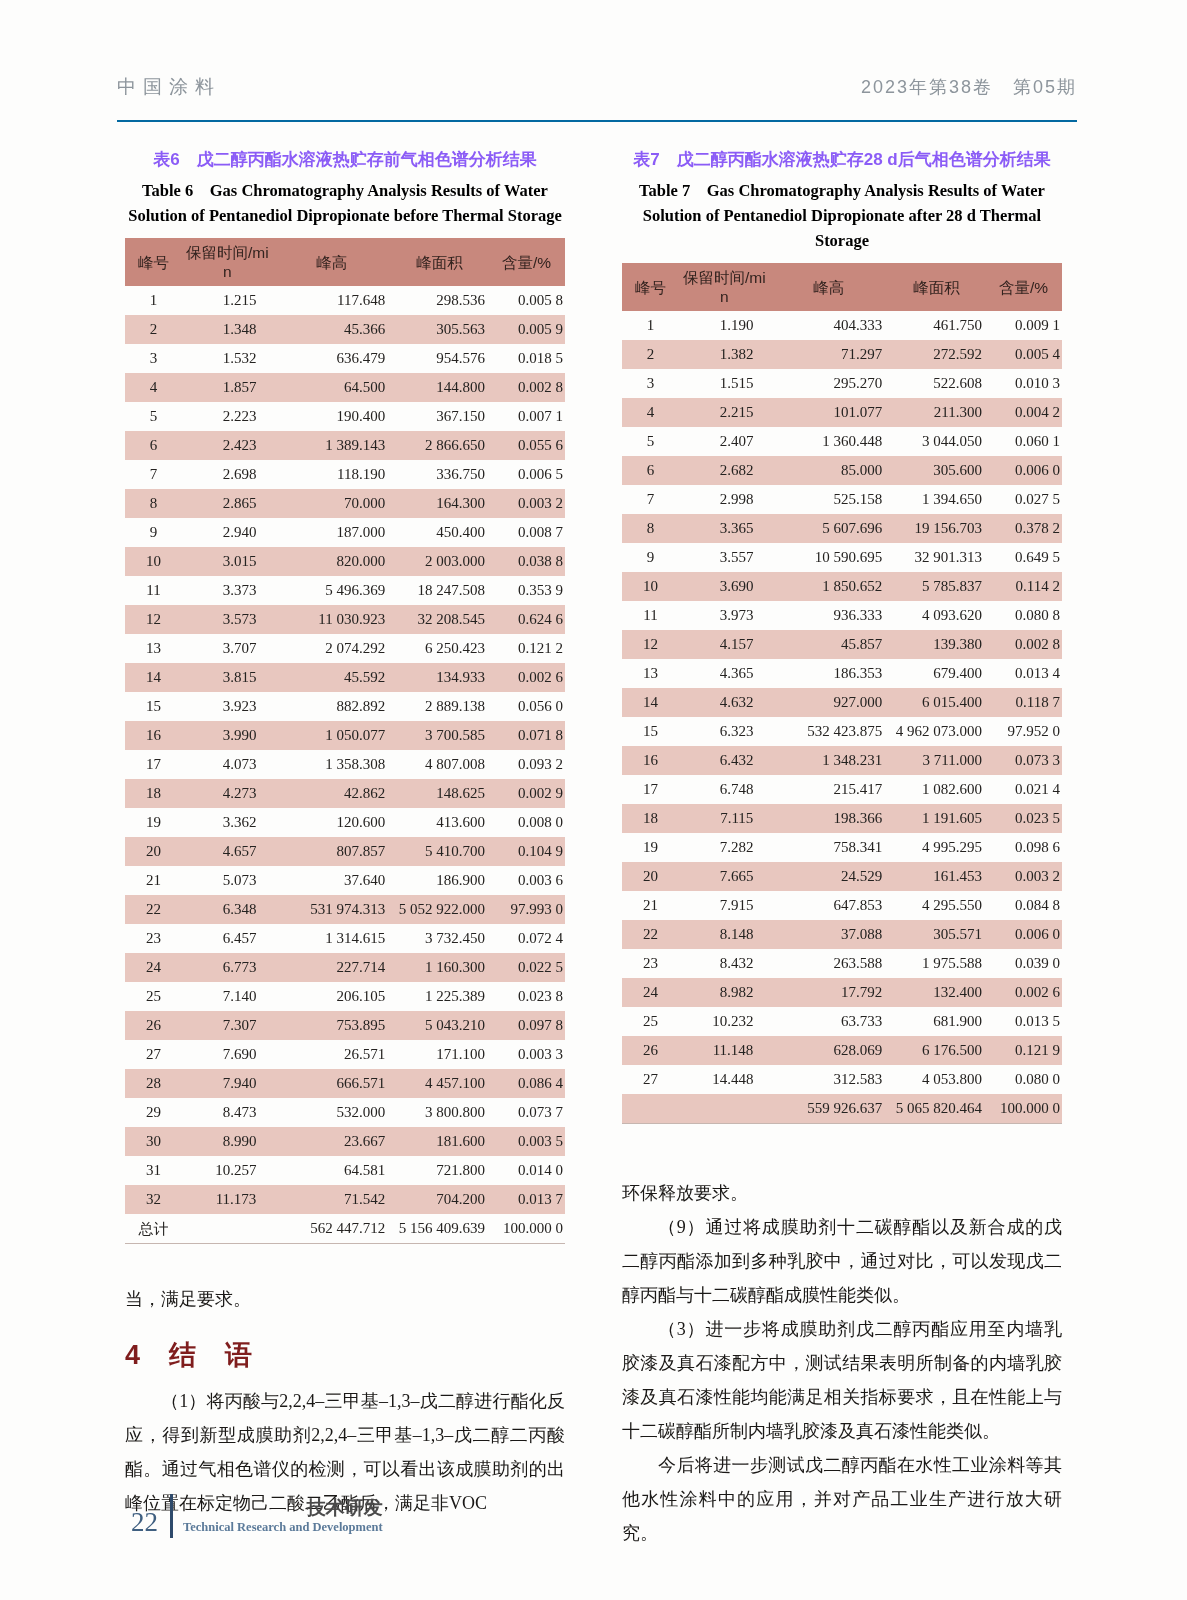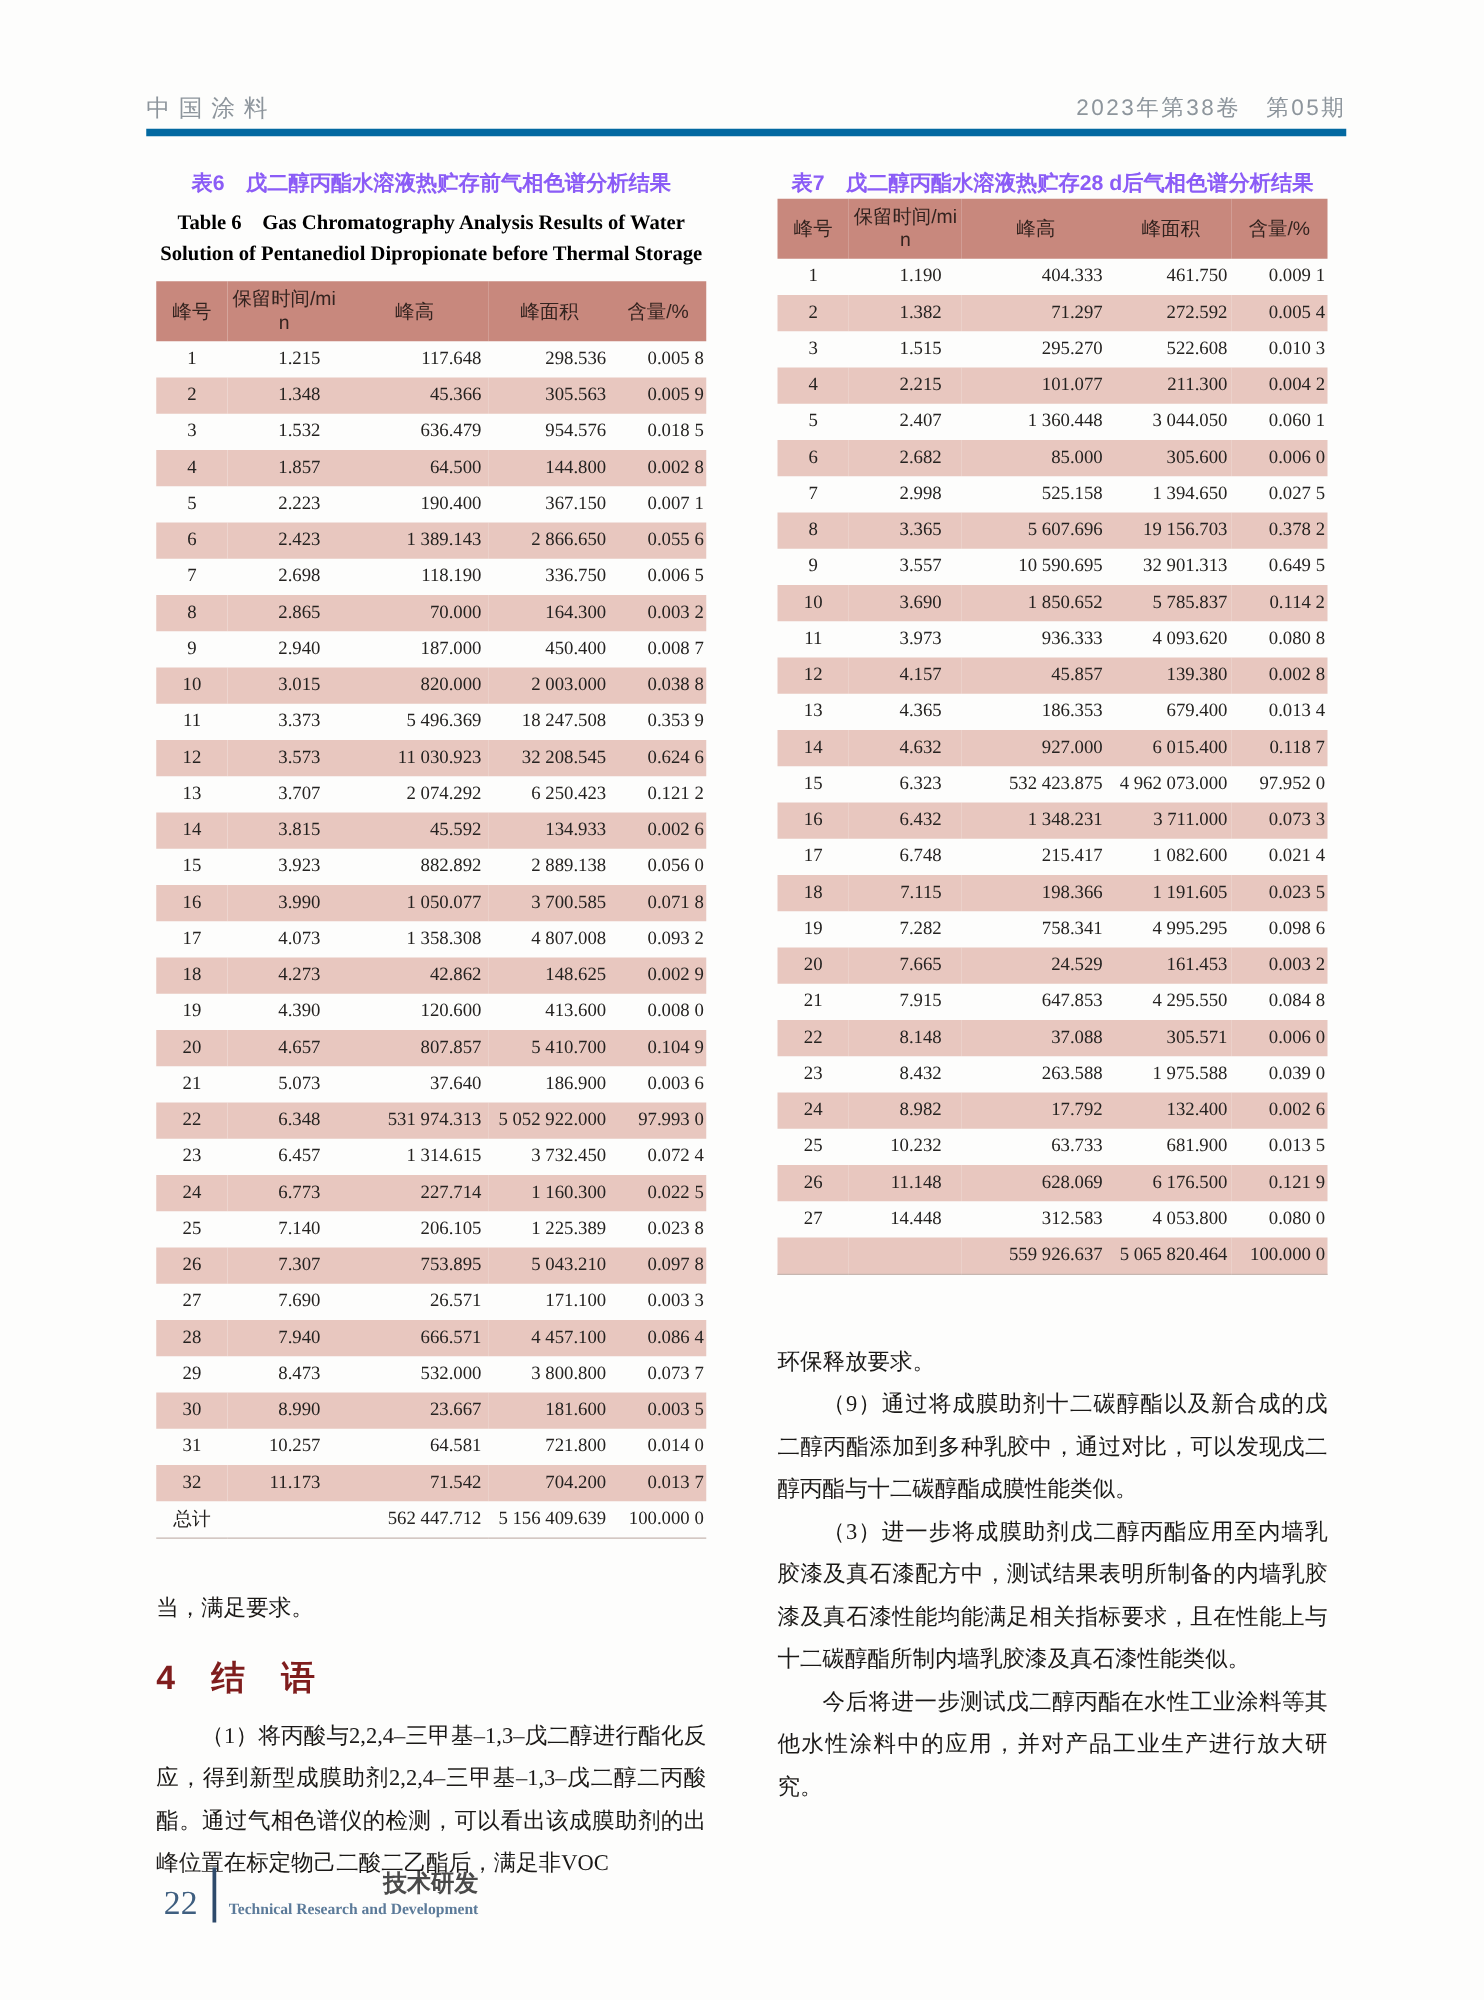--- a/index.html
+++ b/index.html
@@ -2,21 +2,21 @@
 <html><head>
 <meta charset="utf-8">
 <style>
   html,body{margin:0;padding:0;}
   body{width:1187px;height:1600px;background:#fdfdfc;position:relative;
        font-family:"Liberation Serif",serif;color:#1e1c1b;}
   .page{position:absolute;inset:0;padding:0 125px;box-sizing:border-box;}
 
   
   .pagehead{margin:74px -15px 0 -8px;display:flex;justify-content:space-between;
-            align-items:flex-start;border-bottom:6px solid #0369a1;padding-bottom:3px;}
+            align-items:center;border-bottom:2px solid #0369a1;padding-bottom:20px;}
   .pagehead .journal{font-family:"Liberation Sans",sans-serif;font-size:19px;
             color:#8d959c;letter-spacing:7px;}
   .pagehead .issue{font-family:"Liberation Sans",sans-serif;font-size:18px;
             color:#8d959c;letter-spacing:2px;}
 
   
   .columns{display:flex;gap:57px;margin-top:26px;}
   .col{width:440px;flex:0 0 440px;}
 
   .caption-zh{font-family:"Liberation Sans",sans-serif;font-weight:bold;
@@ -217,21 +217,21 @@
             </tr>
             <tr class="alt">
               <td>18</td>
               <td>4.273</td>
               <td>42.862</td>
               <td>148.625</td>
               <td>0.002 9</td>
             </tr>
             <tr>
               <td>19</td>
-              <td>4.390</td>
+              <td>3.362</td>
               <td>120.600</td>
               <td>413.600</td>
               <td>0.008 0</td>
             </tr>
             <tr class="alt">
               <td>20</td>
               <td>4.657</td>
               <td>807.857</td>
               <td>5 410.700</td>
               <td>0.104 9</td>
@@ -334,20 +334,21 @@
 
       <div class="bodytext left-body">
         <p class="para noindent">当，满足要求。</p>
         <div class="section-heading">4　结　语</div>
         <p class="para">（1）将丙酸与2,2,4–三甲基–1,3–戊二醇进行酯化反应，得到新型成膜助剂2,2,4–三甲基–1,3–戊二醇二丙酸酯。通过气相色谱仪的检测，可以看出该成膜助剂的出峰位置在标定物己二酸二乙酯后，满足非VOC</p>
       </div>
     </div>
 
     <div class="col">
       <div class="caption-zh">表7　戊二醇丙酯水溶液热贮存28 d后气相色谱分析结果</div>
+      <div class="caption-en">Table 7　Gas Chromatography Analysis Results of Water Solution of Pentanediol Dipropionate after 28 d Thermal Storage</div>
 
       <table class="gc">
         <colgroup>
             <col class="c1">
             <col class="c2">
             <col class="c3">
             <col class="c4">
             <col class="c5">
           </colgroup>
         <thead>

